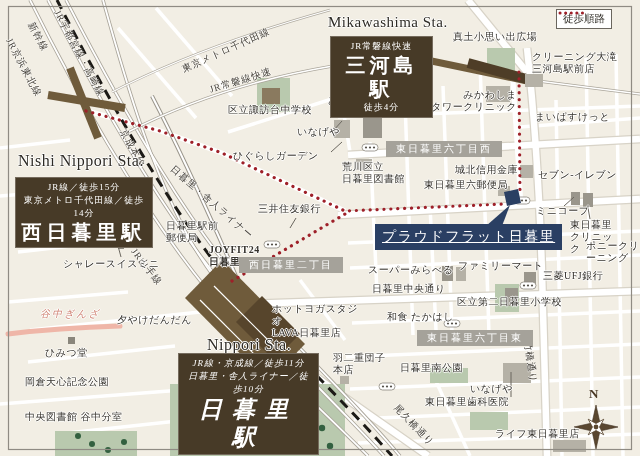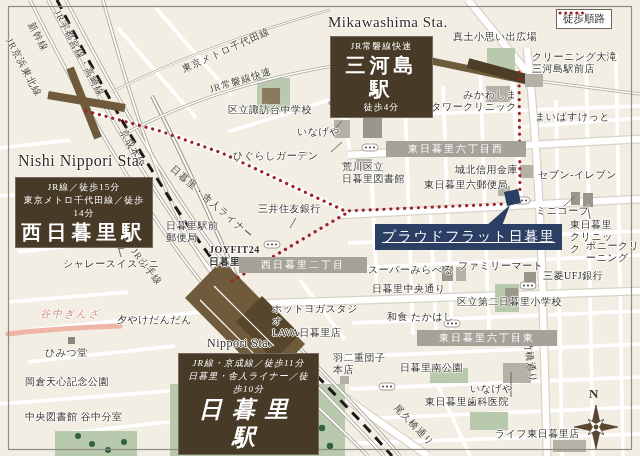--- a/index.html
+++ b/index.html
@@ -7,21 +7,21 @@
        font-family:"Liberation Serif","DejaVu Serif",serif;color:#35322c;}
   .map svg{position:absolute;left:0;top:0;}
   .poi{position:absolute;font-size:10px;line-height:1.2;letter-spacing:0.5px;white-space:pre-line;
        text-shadow:1px 0 0 #fff,-1px 0 0 #fff,0 1px 0 #fff,0 -1px 0 #fff;z-index:5;}
   .poi.right{text-align:right;}
   .poi.center{text-align:left;}
   .pink{color:#cf8273;font-size:10px;letter-spacing:2px;font-style:italic;}
   .rail-label{position:absolute;font-size:9.5px;color:#45413a;letter-spacing:1px;white-space:nowrap;
        transform-origin:0 0;text-shadow:1px 0 0 rgba(255,255,255,.8),-1px 0 0 rgba(255,255,255,.8);z-index:4;}
   .chip{position:absolute;background:#a5a29a;color:#fff;font-size:10px;letter-spacing:2px;
-       padding:1px 22px;white-space:nowrap;z-index:6;}
+       padding:1px 10px;white-space:nowrap;z-index:6;}
   .station-en{position:absolute;font-size:15px;letter-spacing:0.5px;color:#2e2b25;z-index:7;
        text-shadow:1px 0 0 #fff,-1px 0 0 #fff,0 1px 0 #fff,0 -1px 0 #fff;}
   .station-box{position:absolute;background:#473a27;color:#fff;text-align:center;
        padding:4px 6px;z-index:8;box-shadow:0 0 0 1px rgba(255,255,255,.25) inset;}
   .station-box .small{font-size:9px;letter-spacing:1px;line-height:1.45;display:block;}
   .station-box .big{display:block;font-weight:bold;line-height:1.2;}
   .property-box{position:absolute;background:#2a3f63;color:#fff;font-size:14px;letter-spacing:1.5px;
        padding:4px 7px;white-space:nowrap;z-index:9;}
   .legend{position:absolute;left:556px;top:9px;background:#fff;border:1px solid#6a665e;
        font-size:10.5px;padding:2px 6px;display:flex;align-items:center;gap:4px;z-index:9;}
@@ -260,21 +260,21 @@
 
   <div class="legend">
     <svg width="28" height="6">
       <line x1="3" y1="3" x2="27" y2="3" stroke="#9e2029" stroke-width="3" stroke-dasharray="0.1 5.5" stroke-linecap="round"></line>
     </svg>
     <span>徒歩順路</span>
   </div>
 
   <div class="station-en" style="left:328px;top:14px;">Mikawashima Sta.</div>
   <div class="station-en" style="left:18px;top:152px;font-size:16px;">Nishi Nippori Sta.</div>
-  <div class="station-en" style="left:207px;top:336px;font-size:12px;">Nippori Sta.</div>
+  <div class="station-en" style="left:207px;top:336px;font-size:16px;">Nippori Sta.</div>
 
   <div class="station-box" style="left:330px;top:36px;width:91px;">
     <span class="small">JR常磐線快速</span>
     <span class="big" style="font-size:20px;letter-spacing:4px;">三河島駅</span>
     <span class="small">徒歩4分</span>
   </div>
   <div class="station-box" style="left:15px;top:177px;width:126px;">
     <span class="small">JR線／徒歩15分</span>
     <span class="small">東京メトロ千代田線／徒歩14分</span>
     <span class="big" style="font-size:20px;letter-spacing:5px;">西日暮里駅</span>

